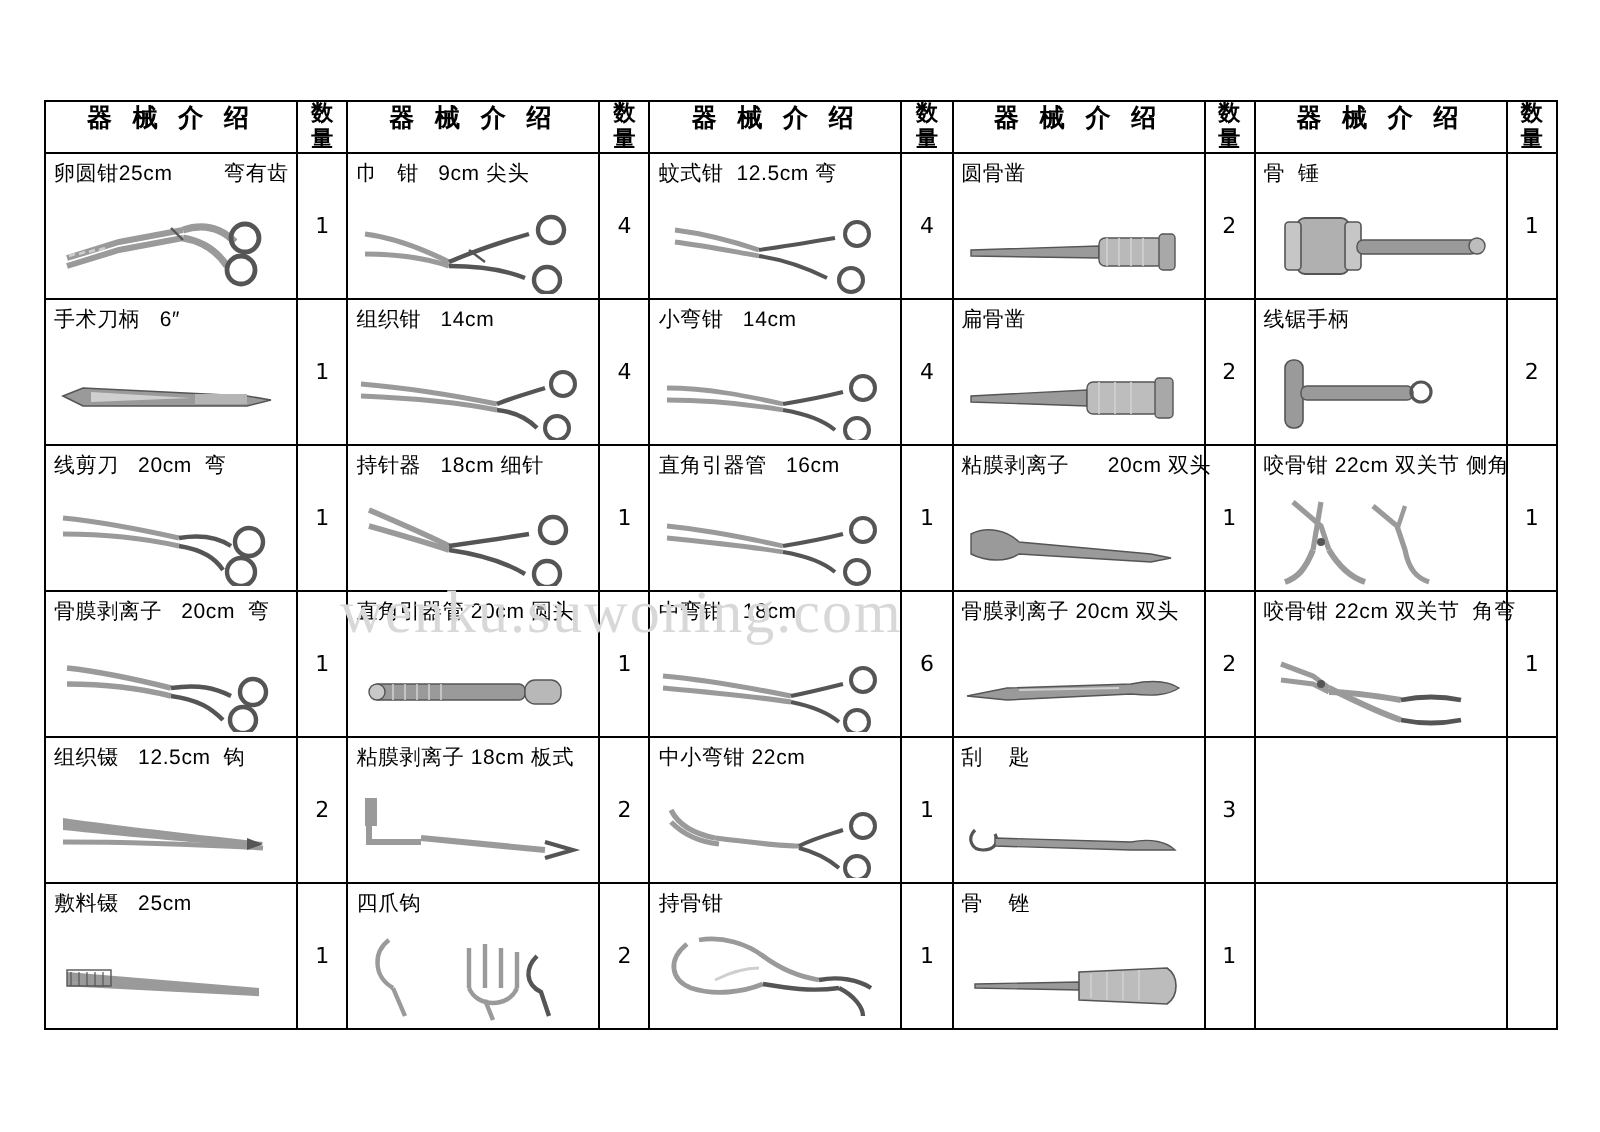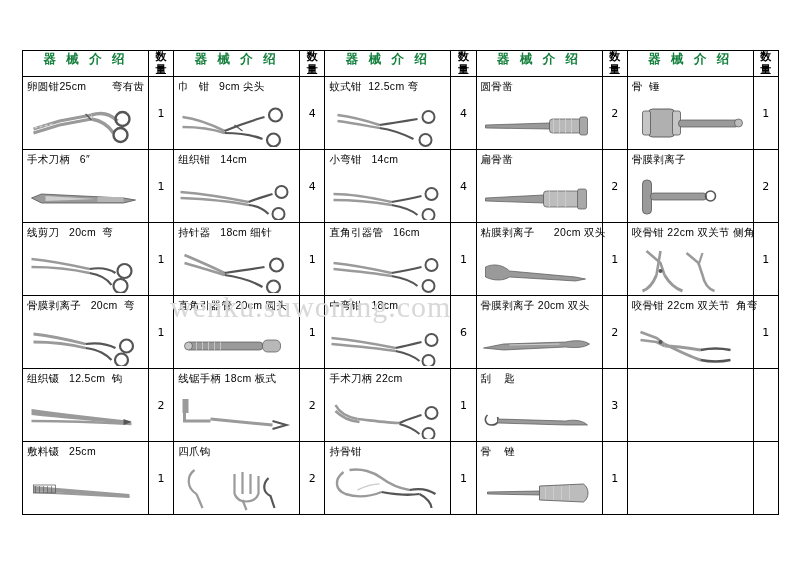--- a/index.html
+++ b/index.html
@@ -29,21 +29,21 @@
     border: 1px solid #000;
     padding: 0;
     vertical-align: top;
   }
   .hdr-name {
     text-align: center;
     font-weight: bold;
     font-size: 12.5px;
     letter-spacing: 3px;
     padding: 6px 0 7px 0;
-    color: #15803d;
+    color: #000000;
     font-family: "DejaVu Sans", sans-serif;
   }
   .hdr-qty {
     text-align: center;
     font-weight: bold;
     font-size: 11px;
     line-height: 1.15;
     padding: 4px 0;
     color: #000;
     font-family: "DejaVu Sans", sans-serif;
@@ -297,21 +297,21 @@
         <rect x="98" y="17" width="9" height="20" rx="2" fill="#a8a8a8" stroke="#555" stroke-width="0.7"></rect>
         <path d="M70 19 v16 M78 19 v16 M86 19 v16" stroke="#cfcfcf" stroke-width="0.9"></path>
       </g>
               </svg>
             </div>
           </td>
           <td class="cell-qty">
             <div class="qty-val">2</div>
           </td>
           <td class="cell-name">
-            <div class="cell-label">骨膜剥离子</div>
+            <div class="cell-label">线锯手柄</div>
             <div class="art">
               <svg viewBox="0 0 120 48" preserveAspectRatio="xMidYMid meet">
                 <g>
         <rect x="12" y="8" width="9" height="34" rx="4" fill="#9a9a9a" stroke="#555" stroke-width="0.8"></rect>
         <rect x="20" y="21" width="56" height="7" rx="3" fill="#9a9a9a" stroke="#555" stroke-width="0.7"></rect>
         <circle cx="80" cy="24" r="5" fill="none" stroke="#555" stroke-width="1.6"></circle>
       </g>
               </svg>
             </div>
           </td>
@@ -504,37 +504,37 @@
         <path d="M6 30 C34 30 70 31 106 33" stroke="#9a9a9a" stroke-width="2.4" fill="none"></path>
         <path d="M98 28 l8 3 l-8 3" fill="#555"></path>
       </g>
               </svg>
             </div>
           </td>
           <td class="cell-qty">
             <div class="qty-val">2</div>
           </td>
           <td class="cell-name">
-            <div class="cell-label">线锯手柄 18cm 板式</div>
+            <div class="cell-label">粘膜剥离子 18cm 板式</div>
             <div class="art">
               <svg viewBox="0 0 120 48" preserveAspectRatio="xMidYMid meet">
                 <g fill="none" stroke="#9a9a9a" stroke-width="3">
         <path d="M8 12 L8 30 L34 30"></path>
         <path d="M34 28 L96 34"></path>
         <path d="M96 30 L110 34 L96 38" stroke="#555" stroke-width="2"></path>
         <rect x="6" y="8" width="6" height="14" fill="#9a9a9a" stroke="none"></rect>
       </g>
               </svg>
             </div>
           </td>
           <td class="cell-qty">
             <div class="qty-val">2</div>
           </td>
           <td class="cell-name">
-            <div class="cell-label">手术刀柄 22cm</div>
+            <div class="cell-label">中小弯钳 22cm</div>
             <div class="art">
               <svg viewBox="0 0 120 48" preserveAspectRatio="xMidYMid meet">
                 <g fill="none" stroke="#9a9a9a" stroke-width="2.6">
         <path d="M8 14 C12 22 20 26 30 28"></path>
         <path d="M30 28 C48 30 62 32 72 32"></path>
         <path d="M8 20 C14 26 22 30 32 31"></path>
         <path d="M72 32 C80 28 88 26 94 24" stroke="#555" stroke-width="2"></path>
         <path d="M72 33 C80 35 86 38 92 43" stroke="#555" stroke-width="2"></path>
         <circle cx="104" cy="22" r="6" stroke="#555" stroke-width="2"></circle>
         <circle cx="101" cy="43" r="6" stroke="#555" stroke-width="2"></circle>

